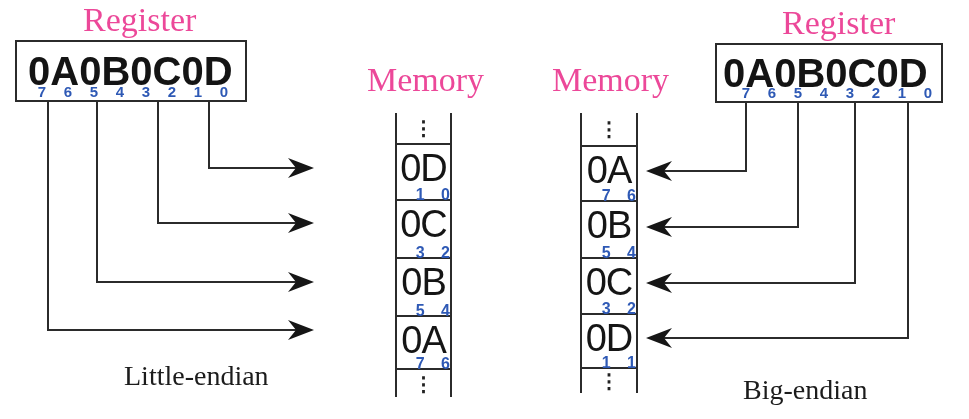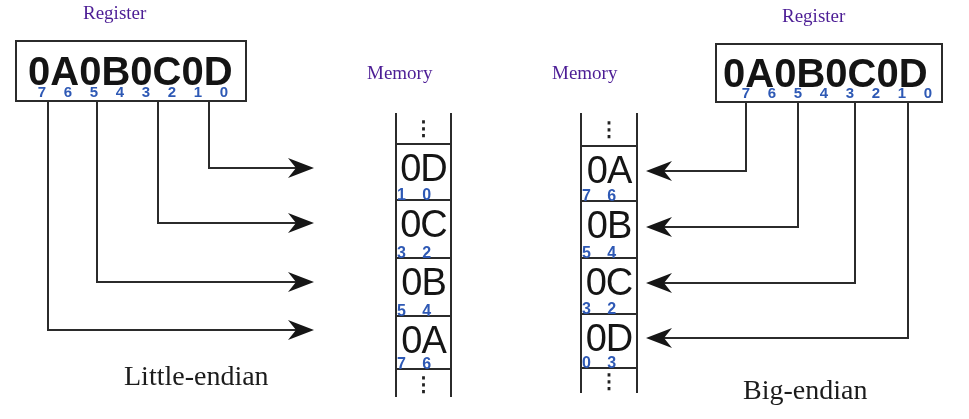--- a/index.html
+++ b/index.html
@@ -5,21 +5,21 @@
   :root { --bit:#2e59b5; --line:#2b2b2b; }
   html,body { margin:0; padding:0; background:#ffffff; }
   #stage {
     position:relative; width:969px; height:419px; background:#ffffff;
     font-family:"Liberation Sans", sans-serif; overflow:hidden;
   }
   .abs { position:absolute; }
   
   .slabel {
     position:absolute; font-family:"Liberation Serif", serif;
-    font-size:19px; color:#4c1d95; line-height:1; white-space:nowrap;
+    font-size:34px; color:#ec4899; line-height:1; white-space:nowrap;
   }
   .caption {
     position:absolute; font-family:"Liberation Serif", serif;
     font-size:28px; color:#1c1c1c; line-height:1; white-space:nowrap;
   }
   
   .regbox {
     position:absolute; box-sizing:border-box;
     border:2px solid var(--line); background:#fff;padding-left:21px;
   }
@@ -42,21 +42,21 @@
     position:relative; box-sizing:border-box; width:100%;
     display:flex; justify-content:center; align-items:flex-start;
   }
   .mrow.sep { border-top:2px solid var(--line); }
   .byte {
     font-weight:normal; font-size:38px; letter-spacing:-1px;
     line-height:1; color:#151515; margin-top:4px; white-space:nowrap;
   }
   .bits {
     position:absolute; left:0; right:0; bottom:-4px; z-index:3;
-    text-align:left; font-weight:bold; font-size:16px; line-height:1;
+    text-align:right; font-weight:bold; font-size:16px; line-height:1;
     color:var(--bit); word-spacing:12px; white-space:nowrap;
   }
   .mell {
     align-self:center;
     font-weight:bold; font-size:20px; line-height:1; color:#222;
   }
   svg.arrows { position:absolute; left:0; top:0; pointer-events:none; }
   .aline { fill:none; stroke:var(--line); stroke-width:2; }
   .ahead { fill:#161616; stroke:none; }
 </style>
@@ -163,21 +163,21 @@
       <div class="mrow sep" style="height:57px;">
         <span class="byte">0B</span>
         <span class="bits">5 4</span>
       </div>
       <div class="mrow sep" style="height:56px;">
         <span class="byte">0C</span>
         <span class="bits">3 2</span>
       </div>
       <div class="mrow sep" style="height:54px;">
         <span class="byte">0D</span>
-        <span class="bits">0 3</span>
+        <span class="bits">1 1</span>
       </div>
       <div class="mrow sep" style="height:26px;">
         <span class="mell">⋮</span>
       </div>
     </div>
 
     <div class="caption" style="left:743px; top:376px;">Big-endian</div>
   </div>
 
 </div>

